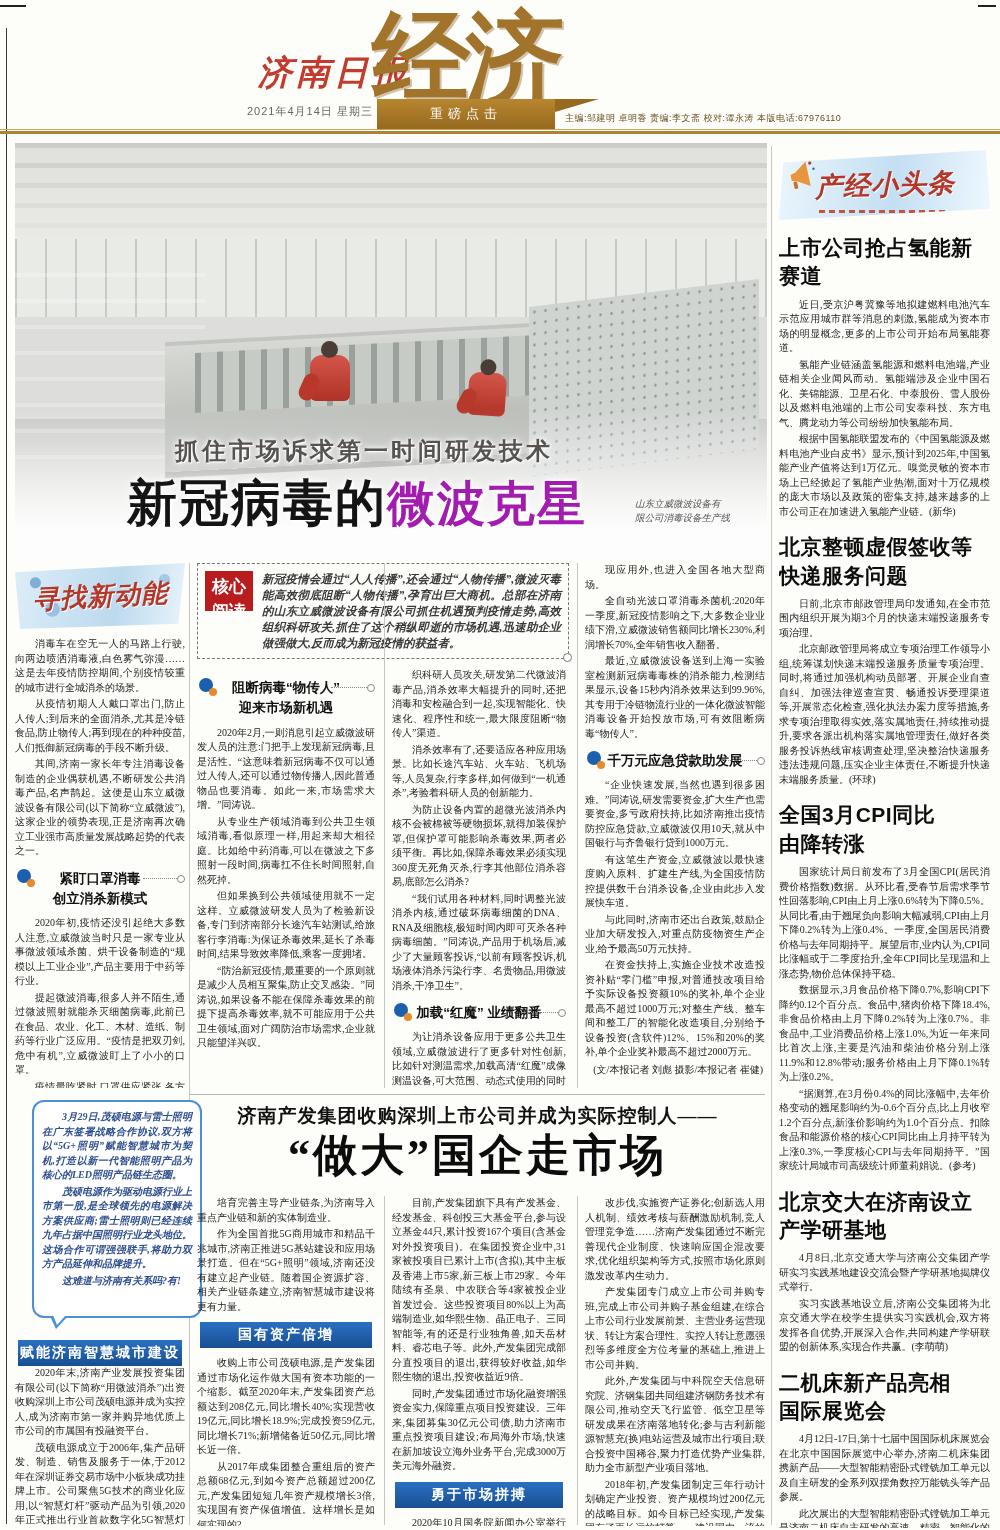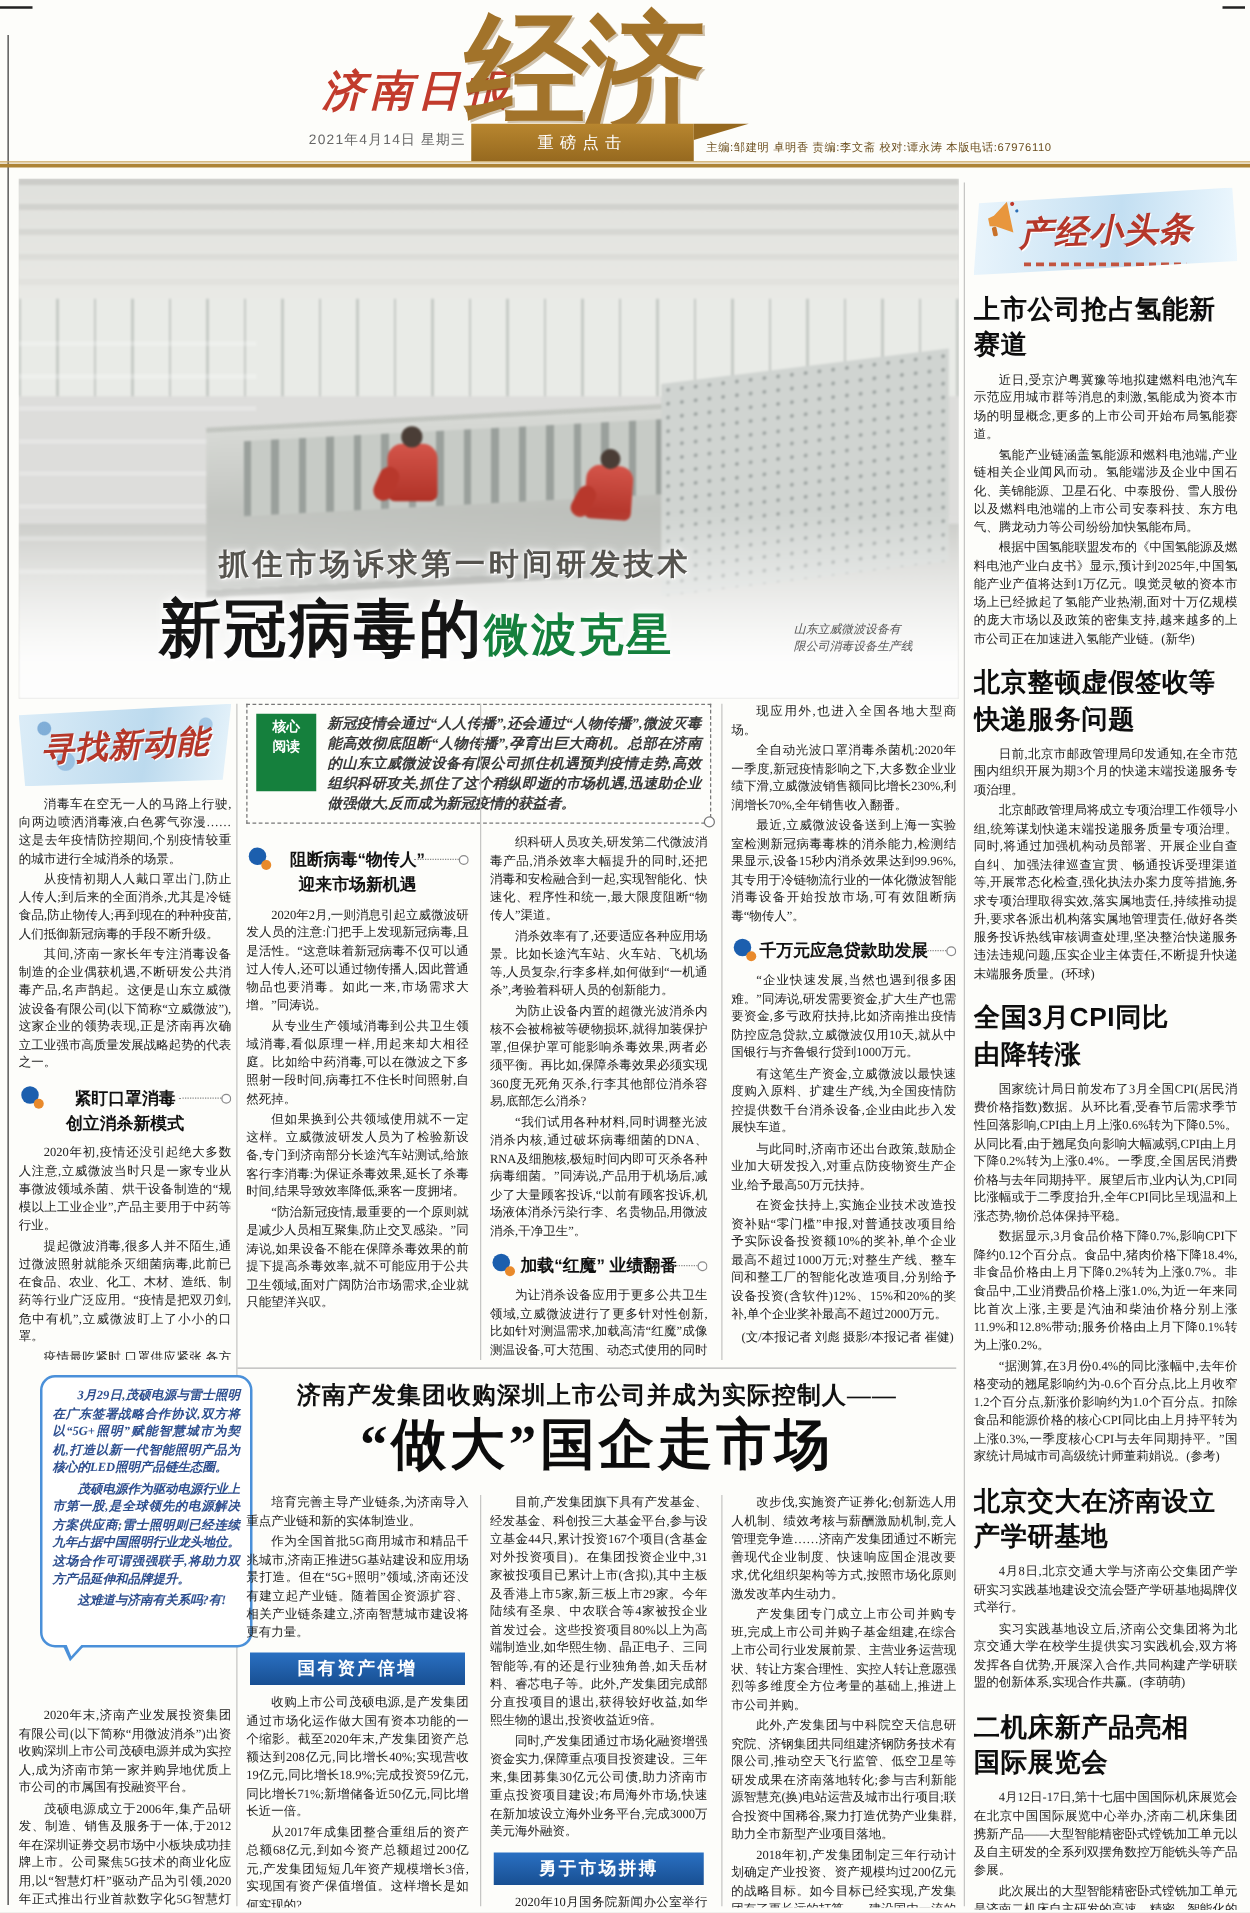--- a/index.html
+++ b/index.html
@@ -56,21 +56,21 @@
   .worker .arm{position:absolute;top:18px;left:-9px;width:16px;height:28px;border-radius:8px;background:#b8382c;transform:rotate(24deg);}
   .w1{left:295px;top:212px;}
   .w2{left:452px;top:228px;transform:scale(.94) rotate(4deg);}
   .ph-fade{left:0;bottom:0;width:100%;height:150px;background:linear-gradient(rgba(255,255,255,0),rgba(255,255,255,.93) 80%);}
   .photo-kicker{position:absolute;left:160px;bottom:92px;font-size:24px;font-weight:bold;color:#56544f;
       letter-spacing:3px;font-family:"Liberation Sans",sans-serif;
       text-shadow:0 0 4px #fff,0 0 8px #fff,1px 1px 0 #fff;}
   .photo-title{position:absolute;left:112px;bottom:22px;white-space:nowrap;
       text-shadow:0 0 5px #fff,0 0 10px #fff,2px 2px 0 rgba(255,255,255,.9);}
   .photo-title .t-black{font-size:50px;font-weight:900;color:#141414;font-family:"Liberation Sans",sans-serif;letter-spacing:2px;}
-  .photo-title .t-blue{font-size:36px;font-weight:900;color:#15803d;font-family:"Liberation Sans",sans-serif;letter-spacing:2px;}
+  .photo-title .t-blue{font-size:48px;font-weight:900;color:#a21caf;font-family:"Liberation Sans",sans-serif;letter-spacing:2px;}
   .photo-caption{position:absolute;right:14px;bottom:34px;width:118px;font-size:9.5px;line-height:1.5;
       color:#555;font-style:italic;text-align:left;}
 
   
   .paras p{margin:0 0 2px;text-indent:2em;text-align:justify;line-height:1.45;}
   .body-10 p{font-size:10px;}
   .byline{text-align:right;font-size:10px;padding-right:2px;margin-top:3px;}
 
   .subhead{position:relative;text-align:center;font-weight:bold;font-size:13.5px;line-height:1.5;
       font-family:"Liberation Sans",sans-serif;color:#111;margin:9px 0 7px;padding-top:1px;}
@@ -93,21 +93,21 @@
         radial-gradient(circle at 22% 70%,rgba(90,150,205,.45) 7px,transparent 8px),
         radial-gradient(circle at 88% 25%,rgba(90,150,205,.4) 5px,transparent 6px),
         linear-gradient(100deg,#dcedf8,#bcdaee 60%,#e8f4fb);}
   .rail-badge span{font-size:26px;font-weight:900;font-style:italic;color:#b5372a;letter-spacing:1px;
       transform:rotate(-3deg);font-family:"Liberation Serif",serif;text-shadow:1px 1px 0 #fff;}
 
   .reading-box{position:absolute;left:197px;top:563px;width:372px;height:96px;border:1px dashed #777;
       display:flex;gap:9px;padding:7px;}
   .reading-box::after{content:'';position:absolute;right:-4px;bottom:-4px;width:7px;height:7px;border:1px solid #777;
       border-radius:50%;background:#fff;}
-  .reading-label{width:48px;height:62px;background:#15803d;color:#fff;font-weight:bold;font-size:11px;
+  .reading-label{width:48px;height:40px;background:#b91c1c;color:#fff;font-weight:bold;font-size:17px;
       text-align:center;line-height:1.45;padding-top:4px;font-family:"Liberation Sans",sans-serif;}
   .reading-text{flex:1;font-style:italic;font-weight:bold;font-size:11.5px;color:#3a3a3a;line-height:1.4;text-align:justify;}
 
   .colA{position:absolute;left:197px;top:668px;width:178px;height:420px;overflow:hidden;}
   .colB{position:absolute;left:392px;top:668px;width:174px;height:420px;overflow:hidden;}
   .colC{position:absolute;left:585px;top:563px;width:180px;height:525px;overflow:hidden;}
 
   
   .hrule{position:absolute;left:190px;top:1094px;width:575px;height:1px;background:#b5b5b5;}
   .bottom-kicker{position:absolute;left:190px;top:1103px;width:575px;text-align:center;font-size:19px;
@@ -309,20 +309,23 @@
   <div class="bottom-kicker" data-name="bottom-article-kicker">济南产发集团收购深圳上市公司并成为实际控制人——</div>
   <div class="bottom-title" data-name="bottom-article-title">“做大”国企走市场</div>
 
   <div class="bubble" data-name="speech-bubble-box">
     <div class="paras" data-name="bubble-paragraphs">
         <p data-name="paragraph">3月29日,茂硕电源与雷士照明在广东签署战略合作协议,双方将以“5G+照明”赋能智慧城市为契机,打造以新一代智能照明产品为核心的LED照明产品链生态圈。</p>
         <p data-name="paragraph">茂硕电源作为驱动电源行业上市第一股,是全球领先的电源解决方案供应商;雷士照明则已经连续九年占据中国照明行业龙头地位。这场合作可谓强强联手,将助力双方产品延伸和品牌提升。</p>
         <p data-name="paragraph">这难道与济南有关系吗?有!</p>
       </div>
   </div>
+  <div class="left-bluebar" data-name="left-section-bar">
+    <div class="bluebar">赋能济南智慧城市建设</div>
+  </div>
   <div class="left-bottom paras body-10" data-name="left-bottom-paragraphs">
       <p data-name="paragraph">2020年末,济南产业发展投资集团有限公司(以下简称“用微波消杀”)出资收购深圳上市公司茂硕电源并成为实控人,成为济南市第一家并购异地优质上市公司的市属国有投融资平台。</p>
       <p data-name="paragraph">茂硕电源成立于2006年,集产品研发、制造、销售及服务于一体,于2012年在深圳证券交易市场中小板块成功挂牌上市。公司聚焦5G技术的商业化应用,以“智慧灯杆”驱动产品为引领,2020年正式推出行业首款数字化5G智慧灯杆供配电与管理整体解决方案——领航者V10,助力5G智慧城市建设。</p>
     </div>
 
   <div class="bcol1" data-name="bottom-column-1">
     <div class="paras body-10" data-name="column-paragraphs">
         <p data-name="paragraph">培育完善主导产业链条,为济南导入重点产业链和新的实体制造业。</p>
         <p data-name="paragraph">作为全国首批5G商用城市和精品千兆城市,济南正推进5G基站建设和应用场景打造。但在“5G+照明”领域,济南还没有建立起产业链。随着国企资源扩容、相关产业链条建立,济南智慧城市建设将更有力量。</p>
       </div>

